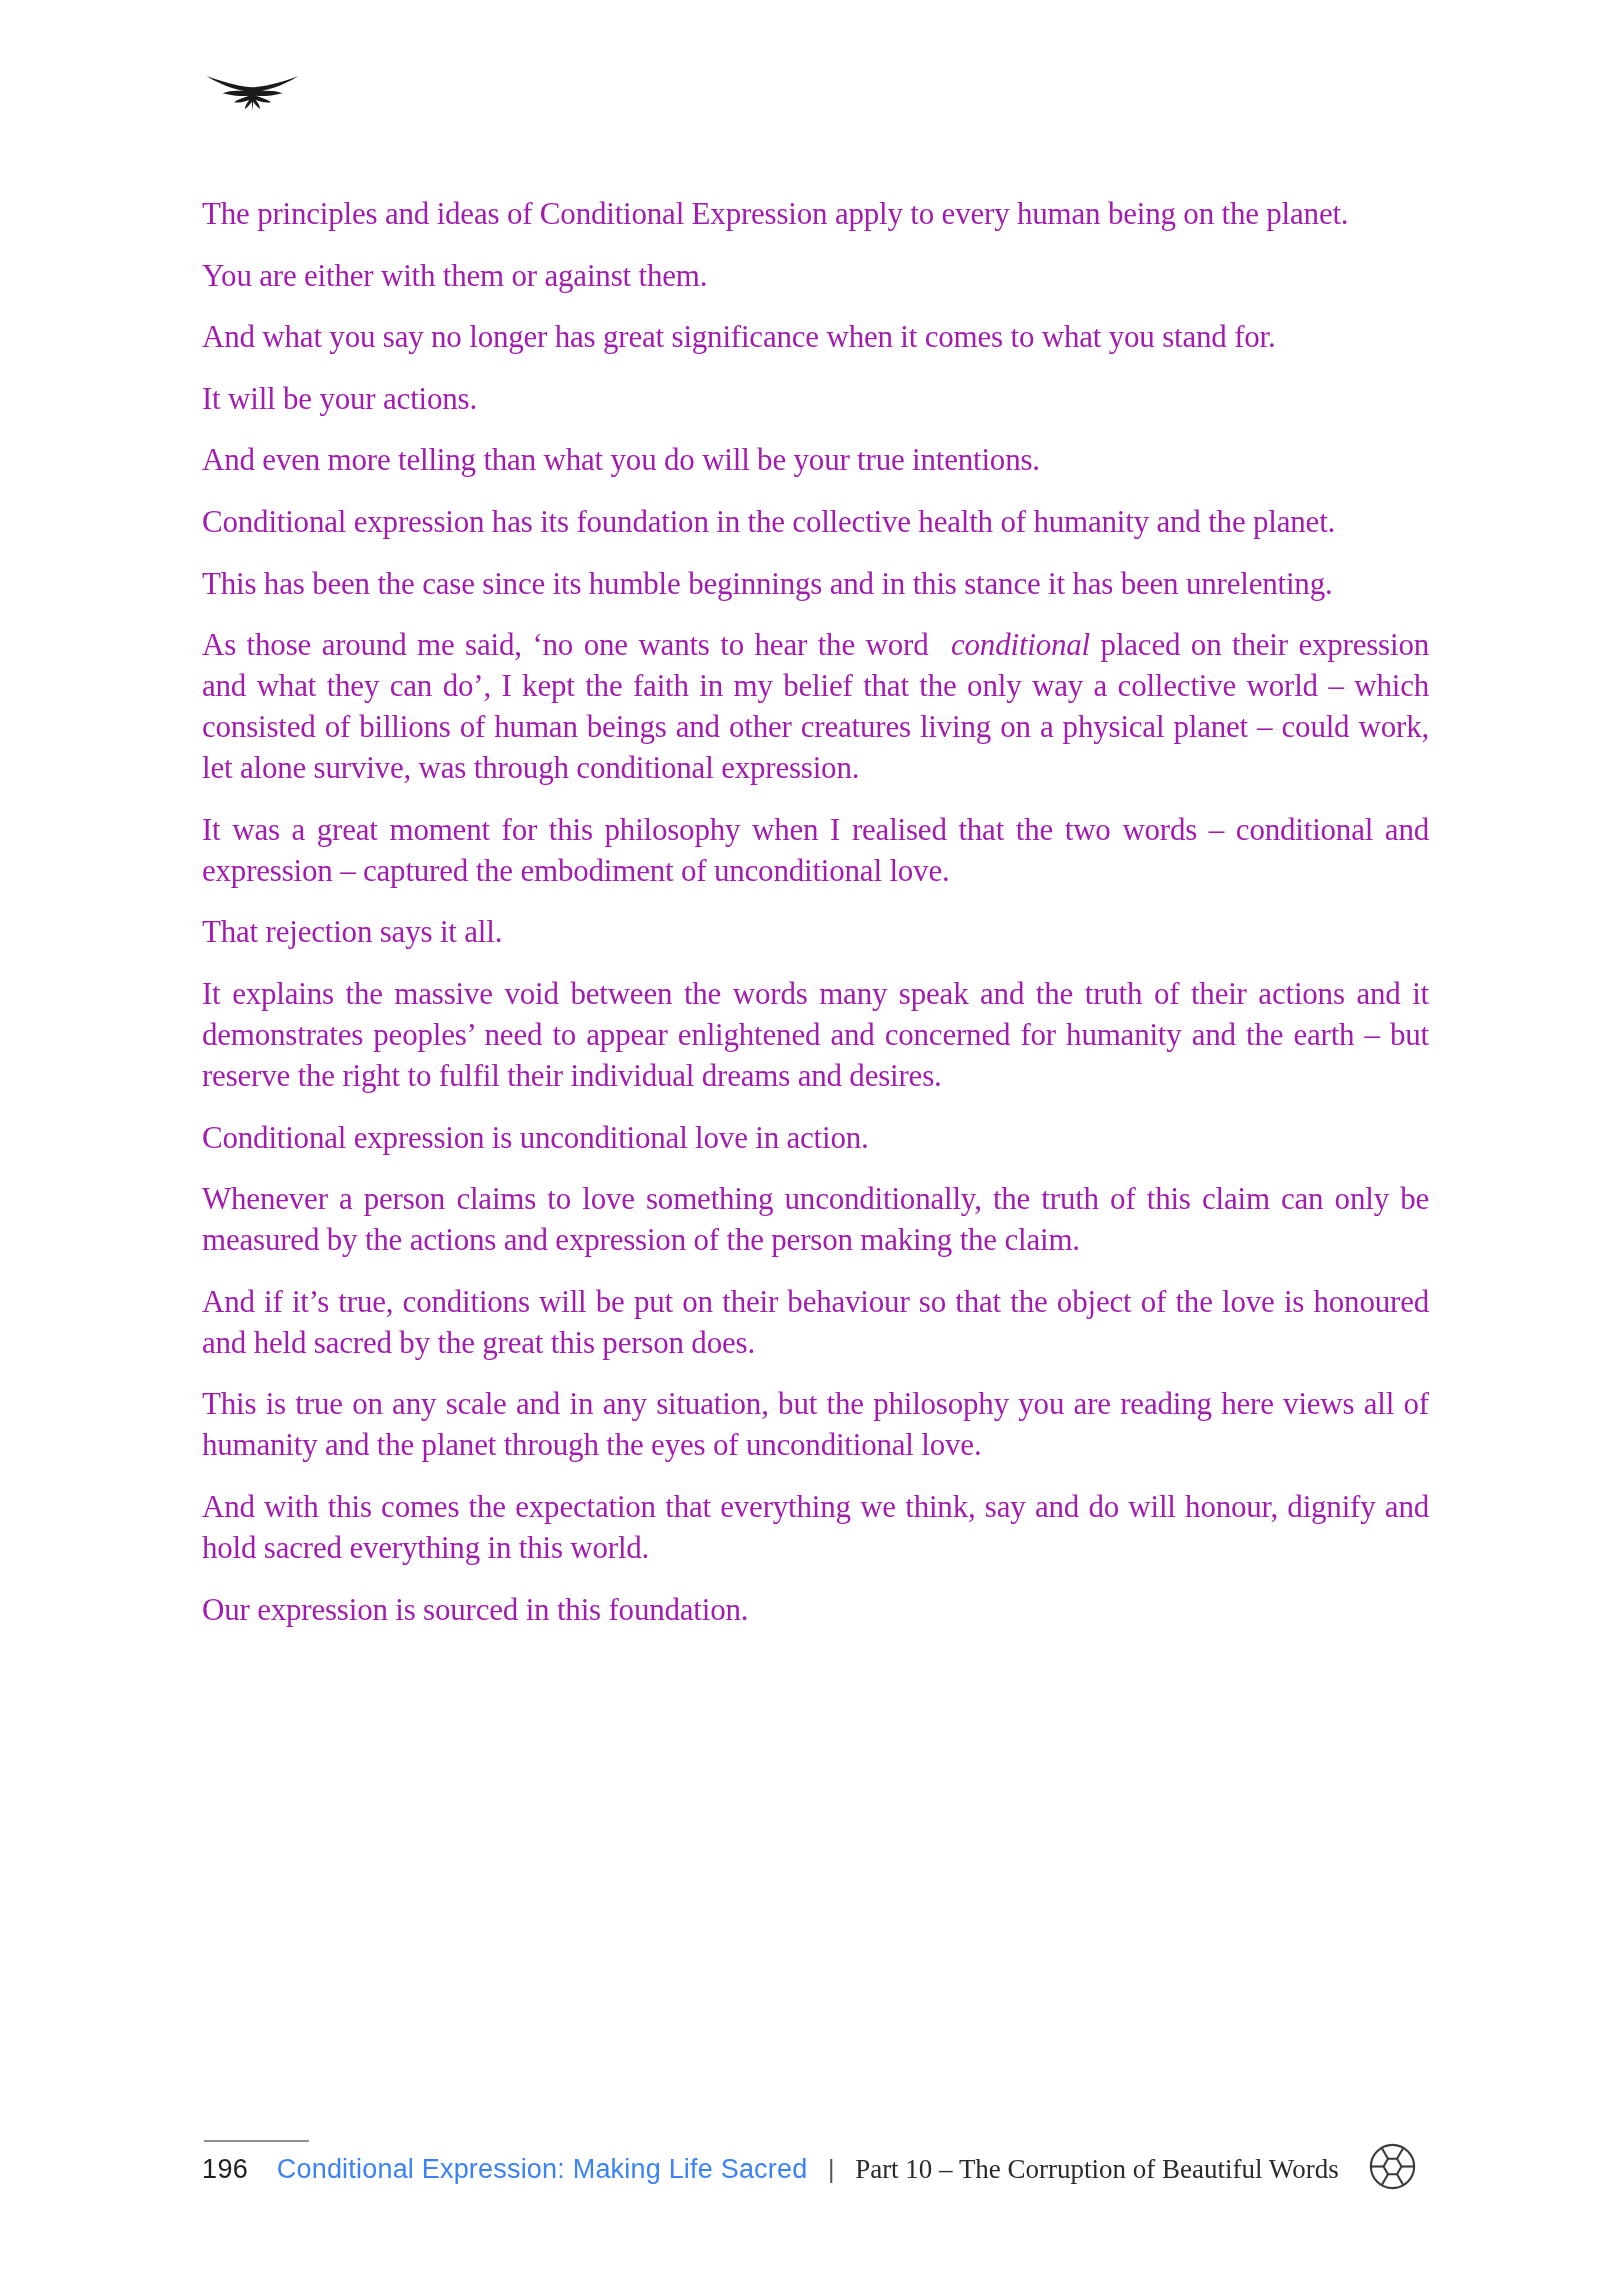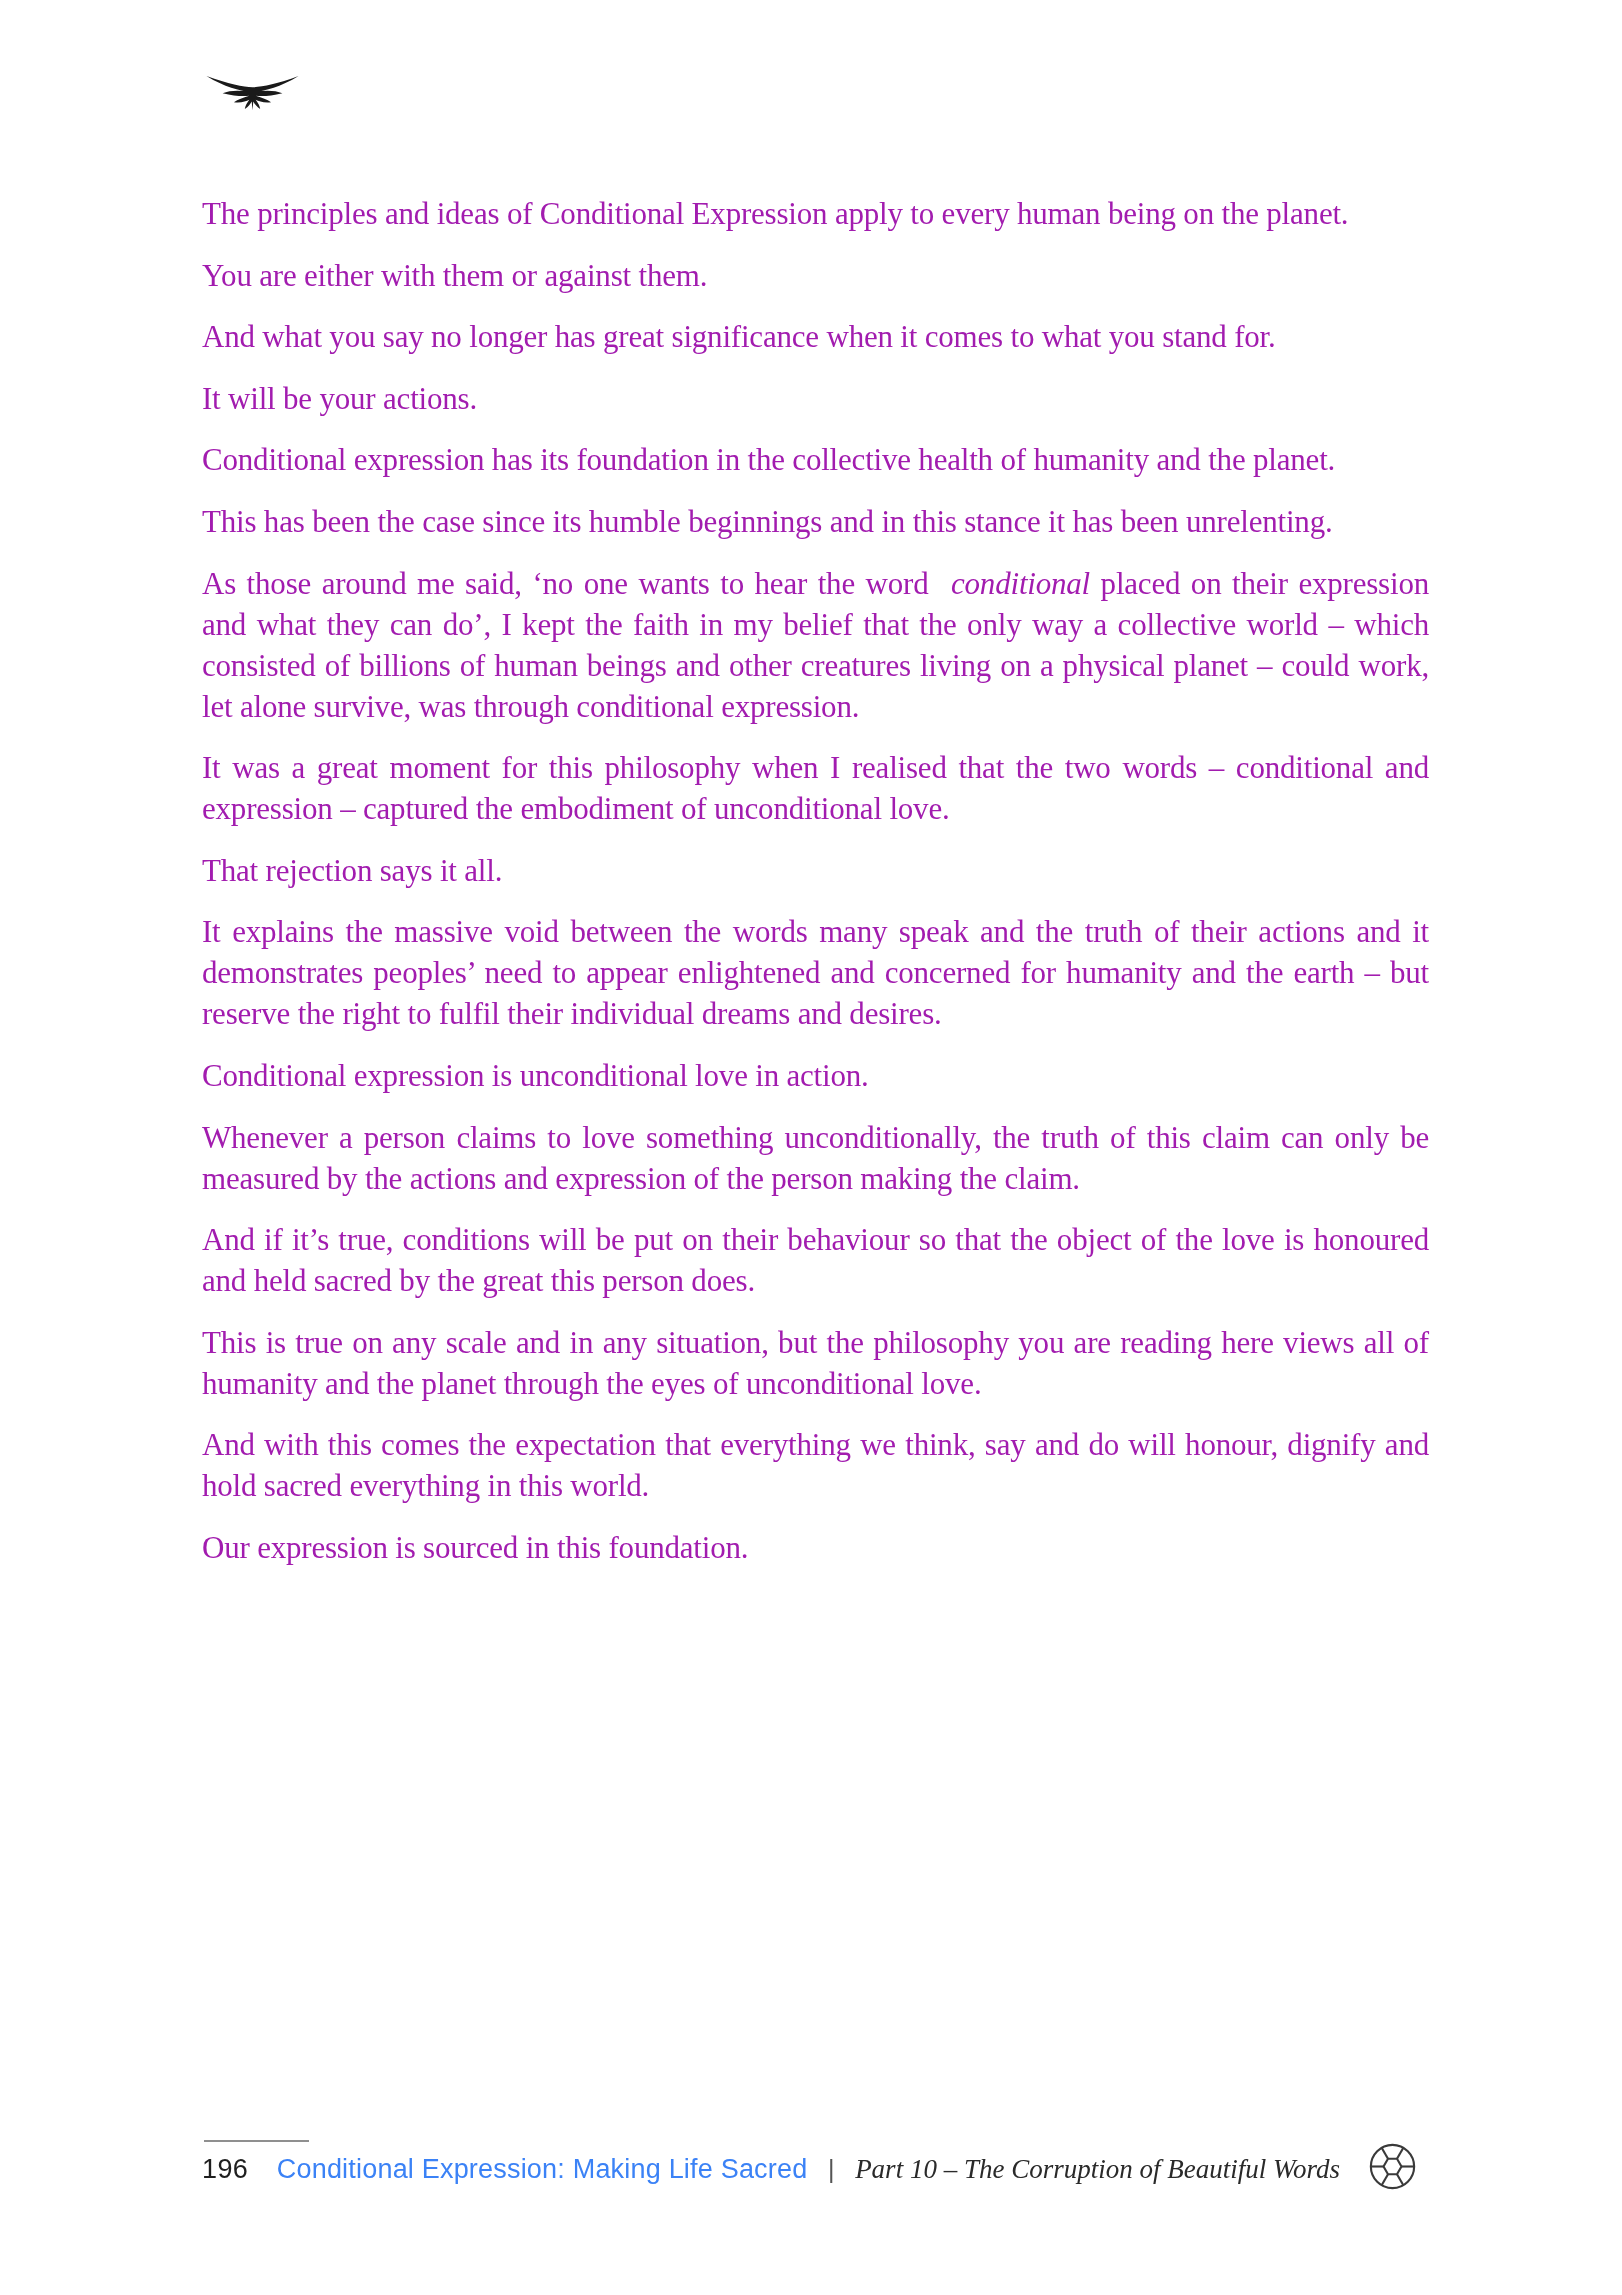--- a/index.html
+++ b/index.html
@@ -76,21 +76,20 @@
   }
   .footer .separator {
     font-family: "Liberation Sans", sans-serif;
     font-size: 25px;
     font-weight: 300;
     color: #555;
     margin: 0 20.6px;
   }
   .footer .part-title {
     font-family: "Liberation Serif", serif;
-    font-style: italic;
     font-size: 27px;
     color: #2a2a2a;
   }
   .ornament {
     position: absolute;
     left: 1368px;
     top: 2142px;
     width: 49px;
     height: 49px;
   }
@@ -122,20 +121,21 @@
         C180,34 142,41 120,42
         C98,41 60,34 6,14 Z"></path>
     </svg>
   </div>
 
   <div class="body-text">
       <p class="para"><span>The principles and ideas of Conditional Expression apply to every human being on the planet.</span></p>
       <p class="para"><span>You are either with them or against them.</span></p>
       <p class="para"><span>And what you say no longer has great significance when it comes to what you stand for.</span></p>
       <p class="para"><span>It will be your actions.</span></p>
+      <p class="para"><span>And even more telling than what you do will be your true intentions.</span></p>
       <p class="para"><span>Conditional expression has its foundation in the collective health of humanity and the planet.</span></p>
       <p class="para"><span>This has been the case since its humble beginnings and in this stance it has been unrelenting.</span></p>
       <p class="para"><span>As those around me said, ‘no one wants to hear the word </span><em>conditional</em><span> placed on their expression and what they can do’, I kept the faith in my belief that the only way a collective world – which consisted of billions of human beings and other creatures living on a physical planet – could work, let alone survive, was through conditional expression.</span></p>
       <p class="para"><span>It was a great moment for this philosophy when I realised that the two words – conditional and expression – captured the embodiment of unconditional love.</span></p>
       <p class="para"><span>That rejection says it all.</span></p>
       <p class="para"><span>It explains the massive void between the words many speak and the truth of their actions and it demonstrates peoples’ need to appear enlightened and concerned for humanity and the earth – but reserve the right to fulfil their individual dreams and desires.</span></p>
       <p class="para"><span>Conditional expression is unconditional love in action.</span></p>
       <p class="para"><span>Whenever a person claims to love something unconditionally, the truth of this claim can only be measured by the actions and expression of the person making the claim.</span></p>
       <p class="para"><span>And if it’s true, conditions will be put on their behaviour so that the object of the love is honoured and held sacred by the great this person does.</span></p>
       <p class="para"><span>This is true on any scale and in any situation, but the philosophy you are reading here views all of humanity and the planet through the eyes of unconditional love.</span></p>

